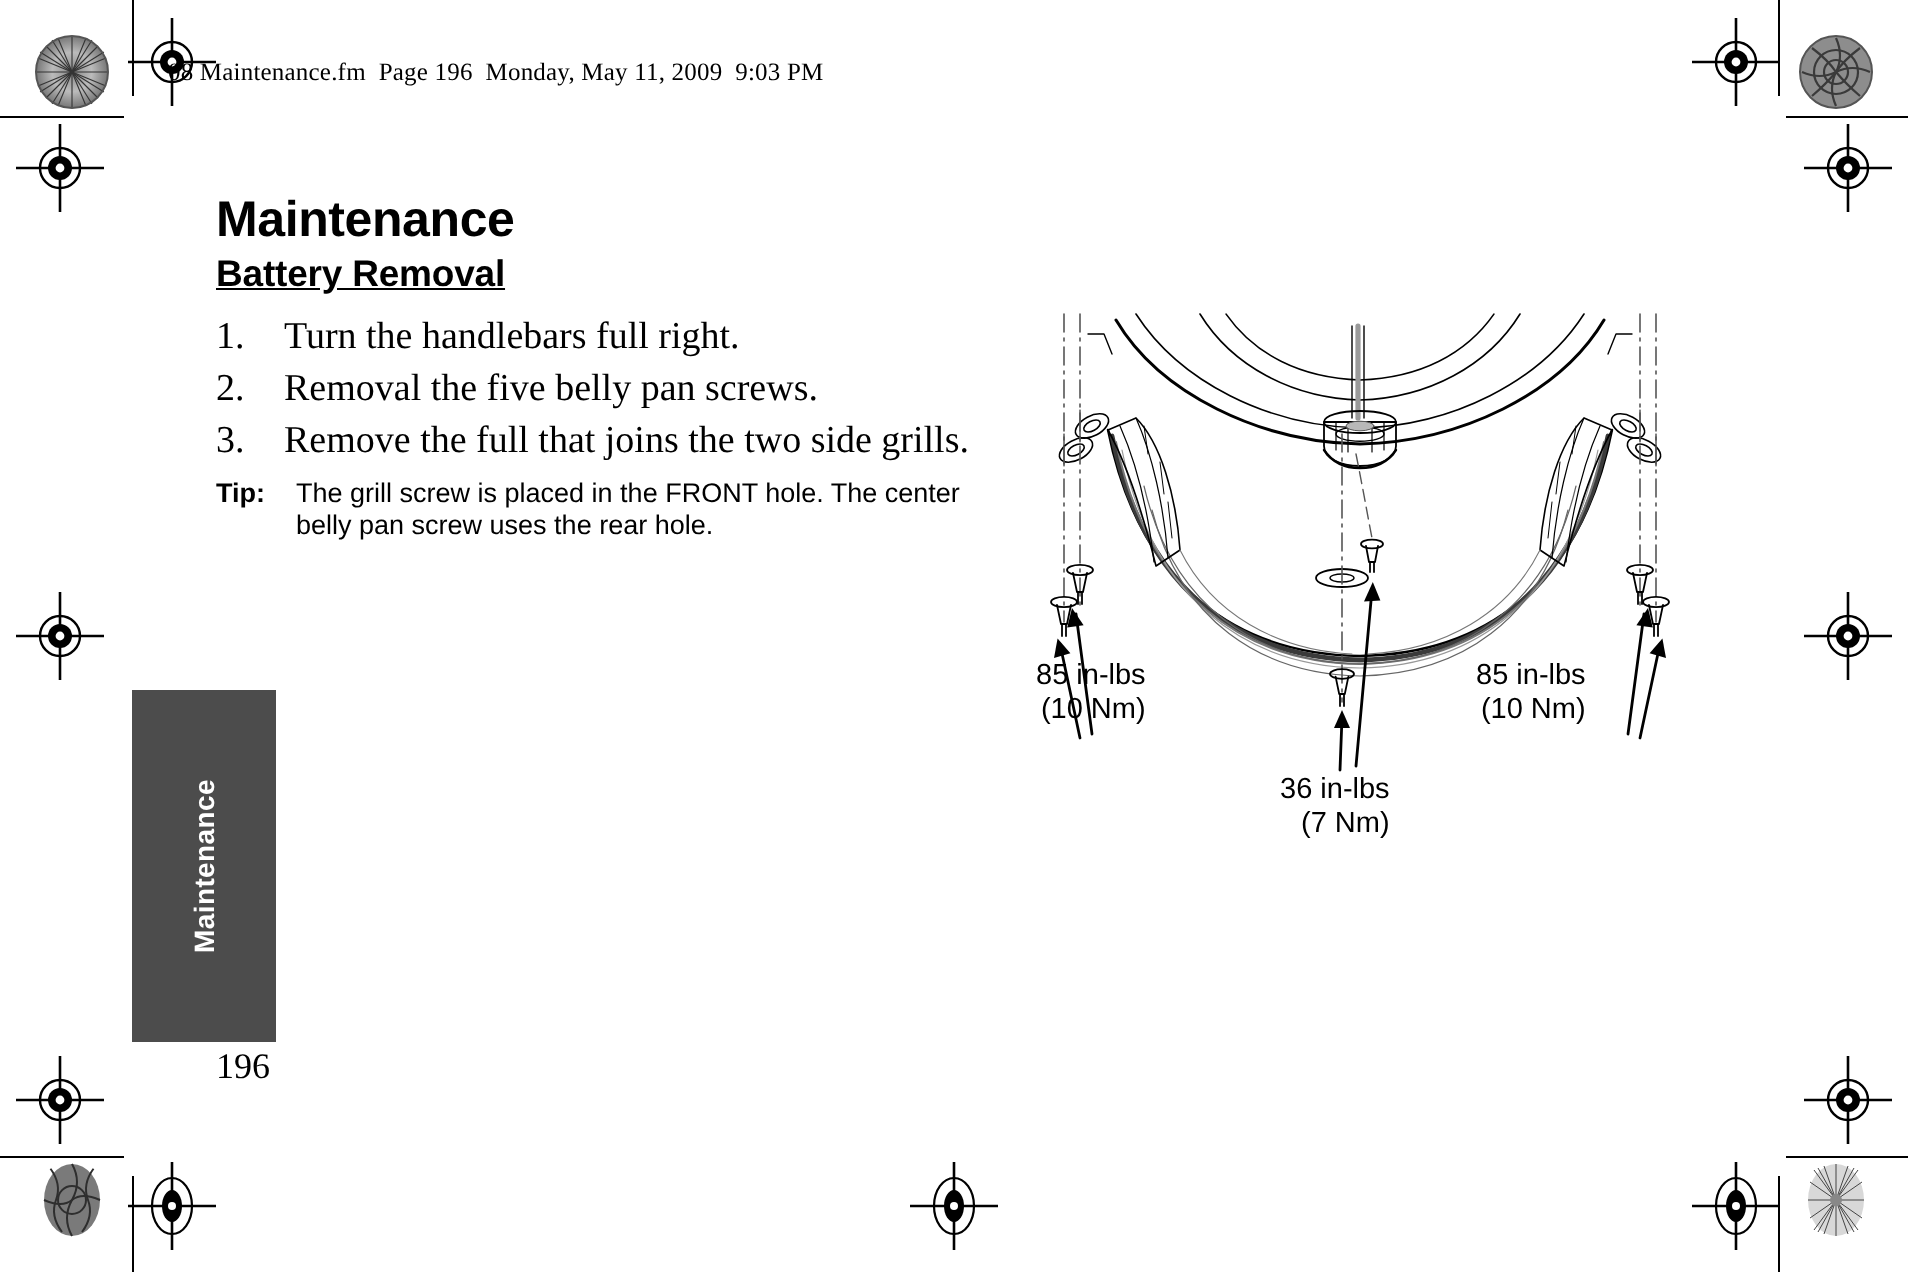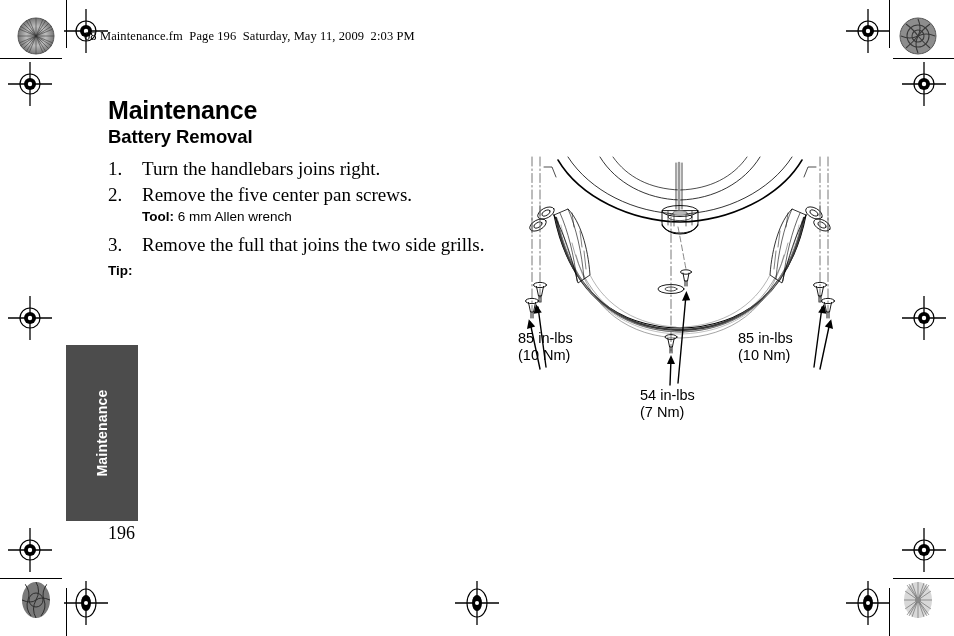--- a/index.html
+++ b/index.html
@@ -91,20 +91,21 @@
     letter-spacing: -0.2px;
   }
   .h2 {
     font-family: "Liberation Sans", sans-serif;
     font-weight: bold;
     font-size: 18.5px;
     line-height: 22px;
     color: #000;
     margin: 0 0 8px 0;
     letter-spacing: -0.1px;
+    text-decoration: underline;
   }
 
   .steps { margin: 0; padding: 0; list-style: none; }
   .step {
     position: relative;
     padding-left: 34px;
     font-family: "Liberation Serif", serif;
     font-size: 19px;
     line-height: 25px;
     color: #000;
@@ -168,21 +169,21 @@
     height: 275px;
   }
   .figure svg { display: block; overflow: visible; }
 
   .callout {
     position: absolute;
     font-family: "Liberation Sans", sans-serif;
     font-size: 14.5px;
     line-height: 17px;
     color: #000;
-    text-align: left;
+    text-align: right;
     white-space: nowrap;
   }
   .callout-left  { left: 8px;   top: 175px; }
   .callout-right { left: 228px; top: 175px; }
   .callout-center{ left: 130px; top: 232px; }
 </style>
 </head>
 <body>
 
 <div class="marks">
@@ -366,54 +367,51 @@
     <svg viewBox="0 0 44 44" width="44" height="44">
       <line x1="22" y1="0" x2="22" y2="44" stroke="#000" stroke-width="1.3"></line>
       <line x1="0" y1="22" x2="44" y2="22" stroke="#000" stroke-width="1.3"></line>
       <ellipse cx="22" cy="22" rx="10" ry="14" fill="none" stroke="#000" stroke-width="1.1"></ellipse>
       <ellipse cx="22" cy="22" rx="5" ry="8" fill="#000"></ellipse>
       <circle cx="22" cy="22" r="2" fill="#fff"></circle>
     </svg>
   </div>
 </div>
 
-<div class="page-header">08 Maintenance.fm  Page 196  Saturday, May 11, 2009  2:03 PM</div>
+<div class="page-header">08 Maintenance.fm  Page 196  Monday, May 11, 2009  9:03 PM</div>
 
 <div class="sidebar-tab" style="background: rgb(76, 76, 76);">
   <span class="sidebar-tab-label">Maintenance</span>
 </div>
 
 <div class="content">
 
   <h1 class="h1">Maintenance</h1>
   <h2 class="h2">Battery Removal</h2>
 
   <div class="steps">
 
     <div class="step">
       <span class="step-num">1.</span>
-      <span class="step-text">Turn the handlebars joins right.</span>
+      <span class="step-text">Turn the handlebars full right.</span>
     </div>
 
     <div class="step">
       <span class="step-num">2.</span>
-      <span class="step-text">Remove the five center pan screws.</span>
+      <span class="step-text">Removal the five belly pan screws.</span>
     </div>
 
-    <div class="note note-tool">
-      <span class="note-label">Tool:</span><span class="note-body"> 6 mm Allen wrench</span>
-    </div>
 
     <div class="step">
       <span class="step-num">3.</span>
       <span class="step-text">Remove the full that joins the two side grills.</span>
     </div>
 
     <div class="note note-tip">
-      <span class="note-label">Tip:</span>
+      <span class="note-label">Tip:</span><span class="note-body">The grill screw is placed in the FRONT hole. The center belly pan screw uses the rear hole.</span>
     </div>
 
   </div>
 </div>
 
 <div class="page-number">196</div>
 
 <div class="figure">
   <svg viewBox="0 0 340 275" width="340" height="275">
     <g fill="none" stroke="#000" stroke-width="1" stroke-linecap="round" stroke-linejoin="round">
@@ -556,16 +554,16 @@
     <div>85 in-lbs</div>
     <div>(10 Nm)</div>
   </div>
 
   <div class="callout callout-right">
     <div>85 in-lbs</div>
     <div>(10 Nm)</div>
   </div>
 
   <div class="callout callout-center">
-    <div>54 in-lbs</div>
+    <div>36 in-lbs</div>
     <div>(7 Nm)</div>
   </div>
 </div>
 
 </body></html>

